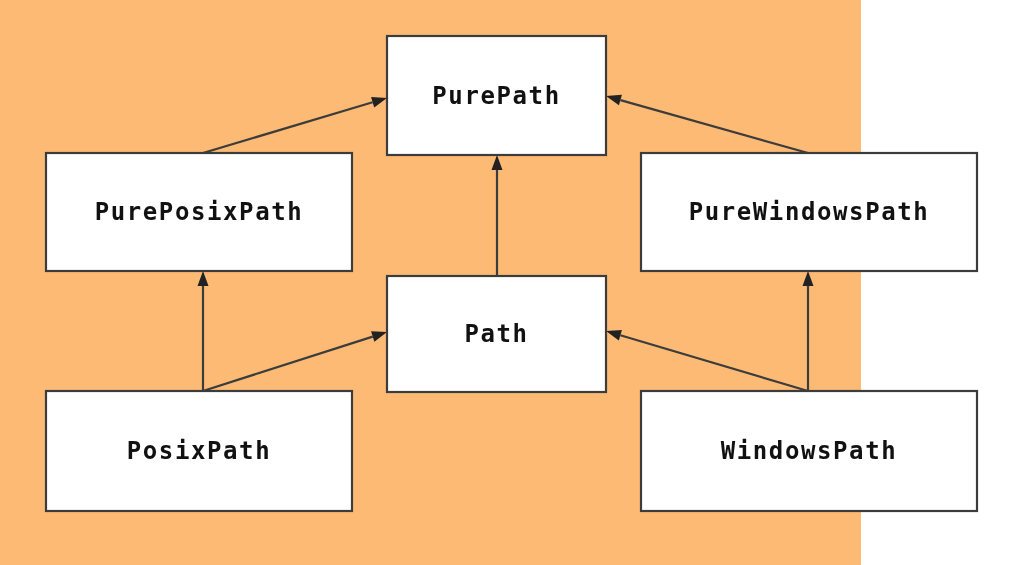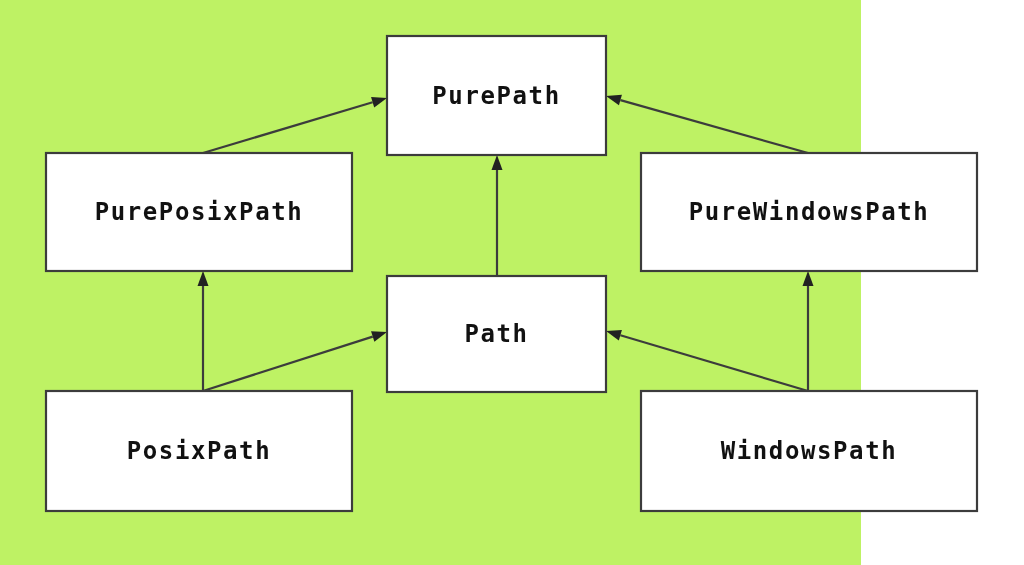--- a/index.html
+++ b/index.html
@@ -10,21 +10,21 @@
   body {
     width: 1024px;
     height: 565px;
     font-family: "DejaVu Sans Mono", monospace;
     overflow: hidden;
   }
   #diagram-root {
     position: relative;
     width: 861px;
     height: 565px;
-    background: #bef264;
+    background: #fdba74;
   }
   svg#diagram-svg {
     position: absolute;
     top: 0;
     left: 0;
     width: 1024px;
     height: 565px;
     display: block;
   }
   .node-box {

